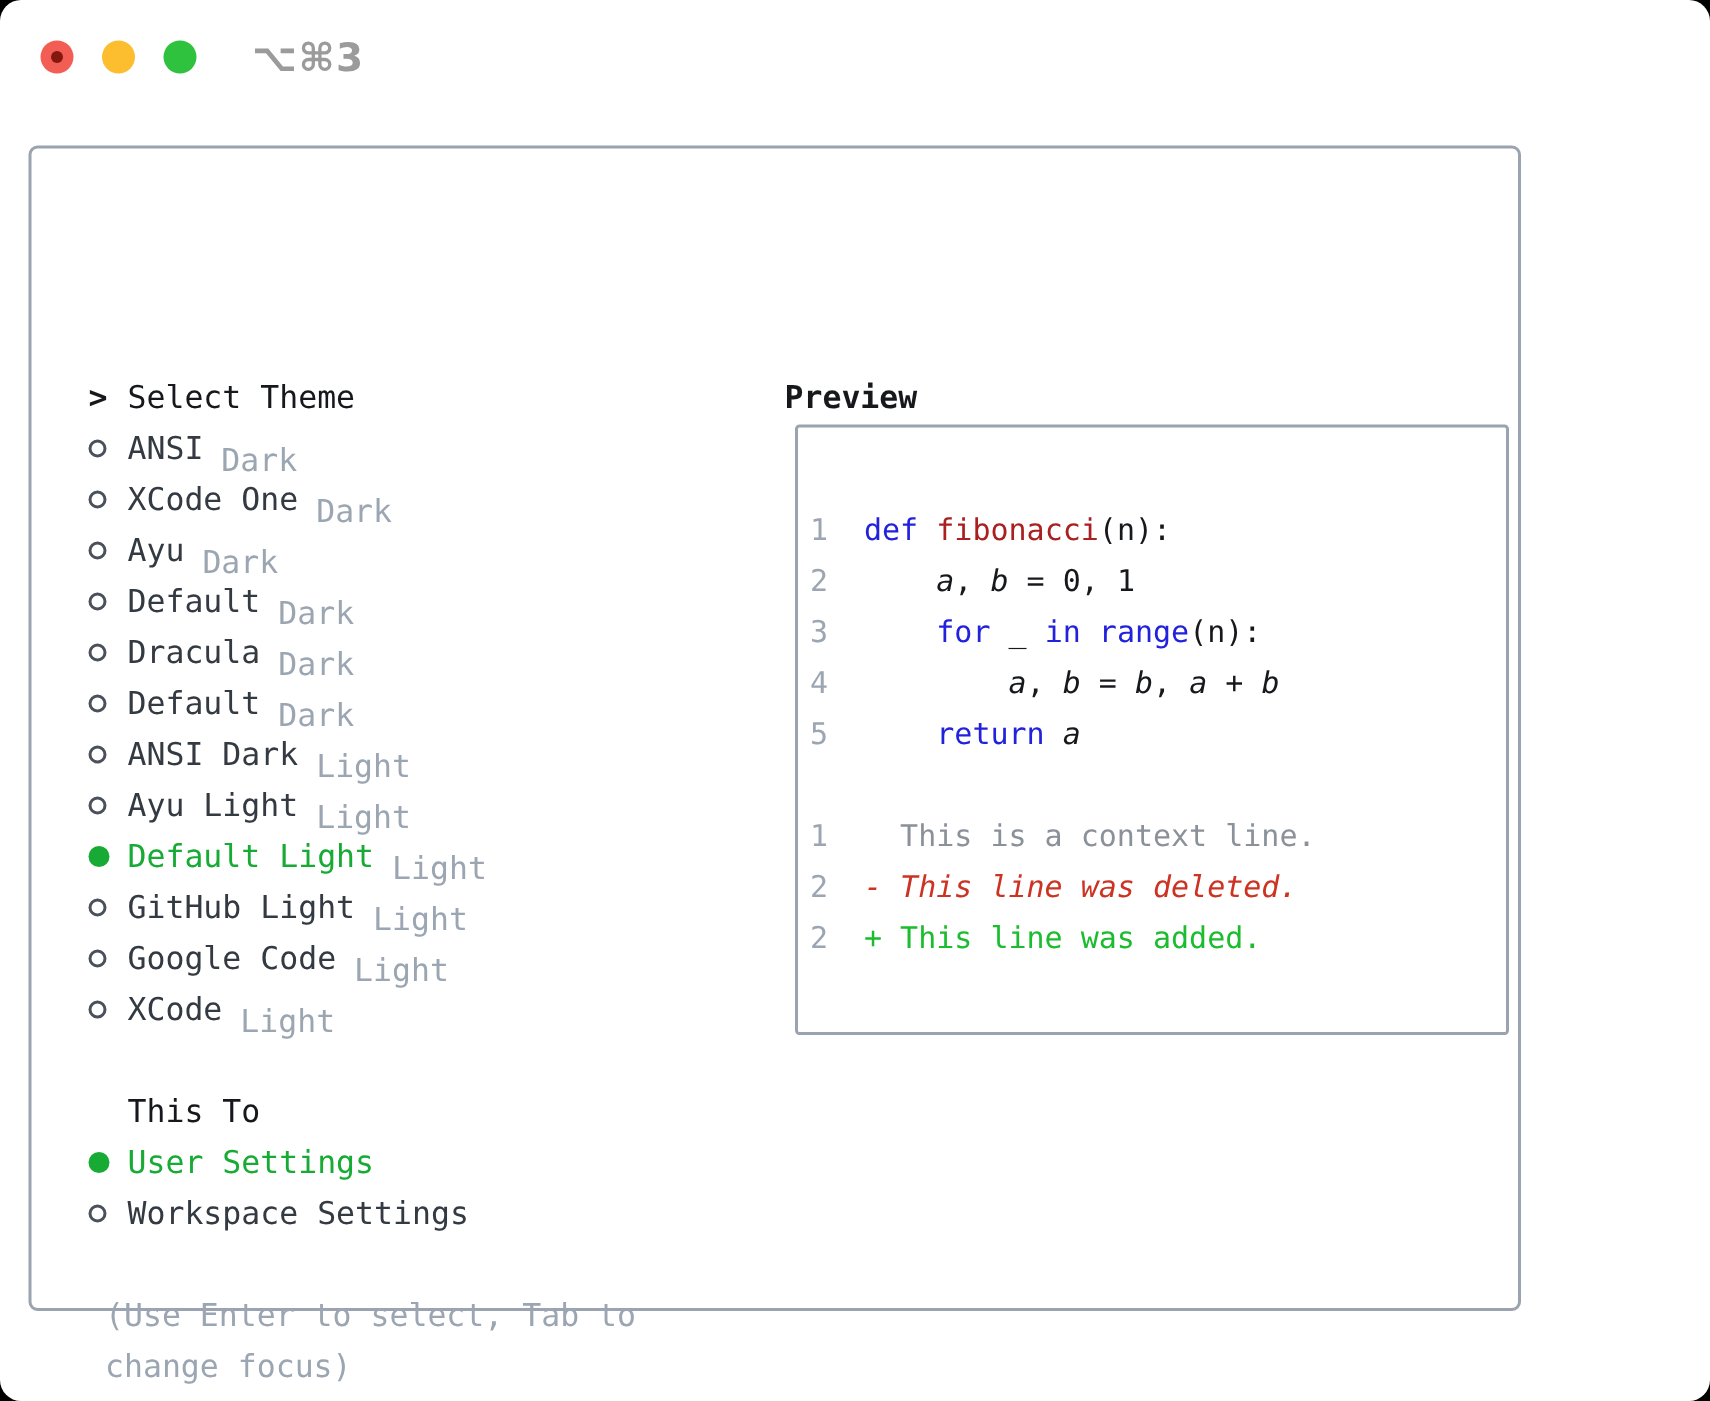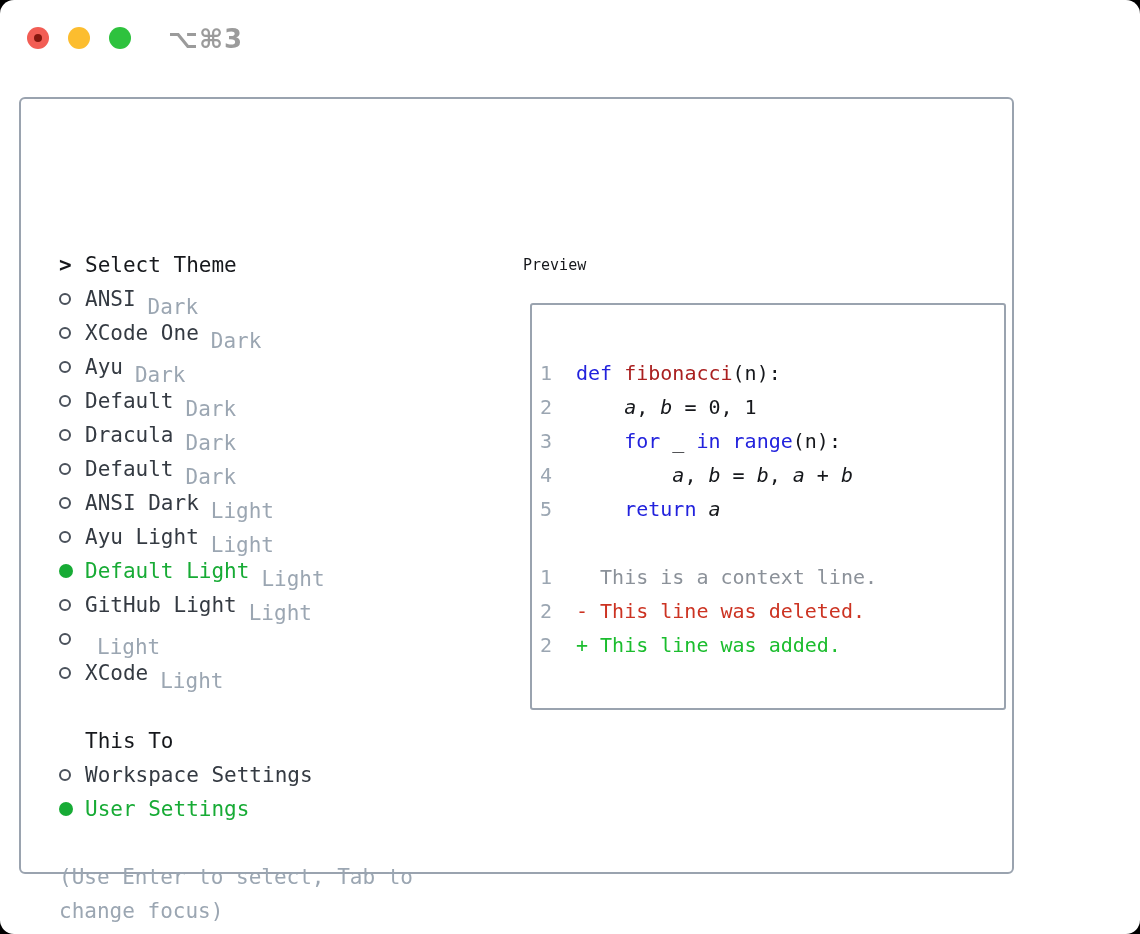--- a/index.html
+++ b/index.html
@@ -57,47 +57,47 @@
   .dot {
     width: 14px; height: 14px; border-radius: 50%;
     background: var(--selected_green, #17ab35);
   }
   .heading { color: var(--text_dark, #16181c); font-weight: normal; }
   .subheading { color: var(--text_dark, #16181c); }
   .row .label { color: var(--item_text, #343a42); }
   .row.selected .label { color: var(--selected_green, #17ab35); }
   .variant { color: var(--dim_gray, #9ba6b2); margin-left: 12px; margin-top: 16px; }
   .hint { color: var(--dim_gray, #9ba6b2); }
-  .hint div { height: 34px; line-height: 34px; white-space: pre; }
+  .hint div { height: 34px; line-height: 34px; white-space: pre; margin-left: 11px; }
   
   .preview-heading {
     position: absolute; left: 502px; top: 149px;
-    font-size: 15px; line-height: 34px; font-weight: normal;
+    font-size: 21px; line-height: 34px; font-weight: bold;
     color: var(--text_dark, #16181c);
   }
   .preview-box {
-    position: absolute; left: 509px; top: 204px;
+    position: absolute; left: 509px; top: 184px;
     width: 476px; height: 407px;
     border: 2px solid var(--border_gray, #9aa3af);
     border-radius: 3px;
   }
   .code {
     position: absolute; left: 8px; top: 51px;
     font-size: 20px; line-height: 34px;
     white-space: pre;
     color: var(--text_dark, #16181c);
   }
   .code .line { height: 34px; }
   .ln { display: inline-block; width: 36px; color: var(--dim_gray, #9ba6b2); }
   .kw  { color: var(--keyword_blue, #2222dd); }
   .fn  { color: var(--function_red, #aa2020); }
   .var { font-style: italic; }
   .pl  { color: var(--text_dark, #16181c); }
   .context { color: var(--context_gray, #8b9199); }
-  .deleted { color: var(--deleted_red, #cc3322); }
+  .deleted { color: var(--deleted_red, #cc3322); font-style: italic; }
   .added   { color: var(--added_green, #1bbd2e); }
 </style>
 </head>
 <body>
 
 <div class="window">
 
   <div class="traffic">
     <span class="light red"></span>
     <span class="light yellow"></span>
@@ -117,34 +117,34 @@
           <div class="row"><span class="bullet"><i class="ring"></i></span><span class="label">ANSI</span><span class="variant">Dark</span></div>
           <div class="row"><span class="bullet"><i class="ring"></i></span><span class="label">XCode One</span><span class="variant">Dark</span></div>
           <div class="row"><span class="bullet"><i class="ring"></i></span><span class="label">Ayu</span><span class="variant">Dark</span></div>
           <div class="row"><span class="bullet"><i class="ring"></i></span><span class="label">Default</span><span class="variant">Dark</span></div>
           <div class="row"><span class="bullet"><i class="ring"></i></span><span class="label">Dracula</span><span class="variant">Dark</span></div>
           <div class="row"><span class="bullet"><i class="ring"></i></span><span class="label">Default</span><span class="variant">Dark</span></div>
           <div class="row"><span class="bullet"><i class="ring"></i></span><span class="label">ANSI Dark</span><span class="variant">Light</span></div>
           <div class="row"><span class="bullet"><i class="ring"></i></span><span class="label">Ayu Light</span><span class="variant">Light</span></div>
           <div class="row selected"><span class="bullet"><i class="dot"></i></span><span class="label">Default Light</span><span class="variant">Light</span></div>
           <div class="row"><span class="bullet"><i class="ring"></i></span><span class="label">GitHub Light</span><span class="variant">Light</span></div>
-          <div class="row"><span class="bullet"><i class="ring"></i></span><span class="variant">Light</span></div>
+          <div class="row"><span class="bullet"><i class="ring"></i></span><span class="label">Google Code</span><span class="variant">Light</span></div>
           <div class="row"><span class="bullet"><i class="ring"></i></span><span class="label">XCode</span><span class="variant">Light</span></div>
         </div>
 
       <div class="spacer"></div>
 
       <div class="row">
         <span class="bullet"></span>
         <span class="subheading">This To</span>
       </div>
 
       <div id="apply-options">
+          <div class="row selected"><span class="bullet"><i class="dot"></i></span><span class="label">User Settings</span></div>
           <div class="row"><span class="bullet"><i class="ring"></i></span><span class="label">Workspace Settings</span></div>
-          <div class="row selected"><span class="bullet"><i class="dot"></i></span><span class="label">User Settings</span></div>
         </div>
 
       <div class="spacer"></div>
 
       <div class="hint">
         <div>(Use Enter to select, Tab to</div>
         <div>change focus)</div>
       </div>
     </div>
 

